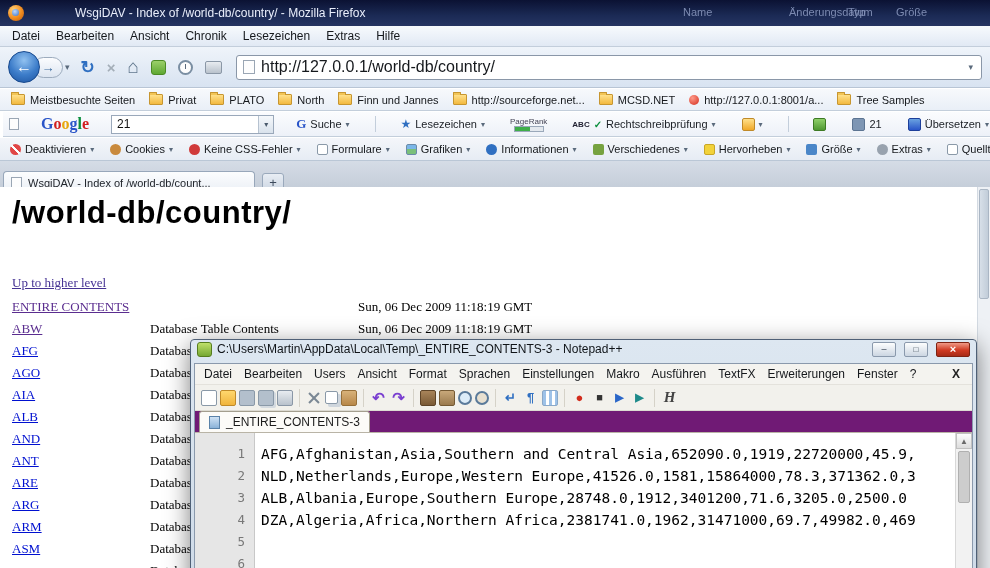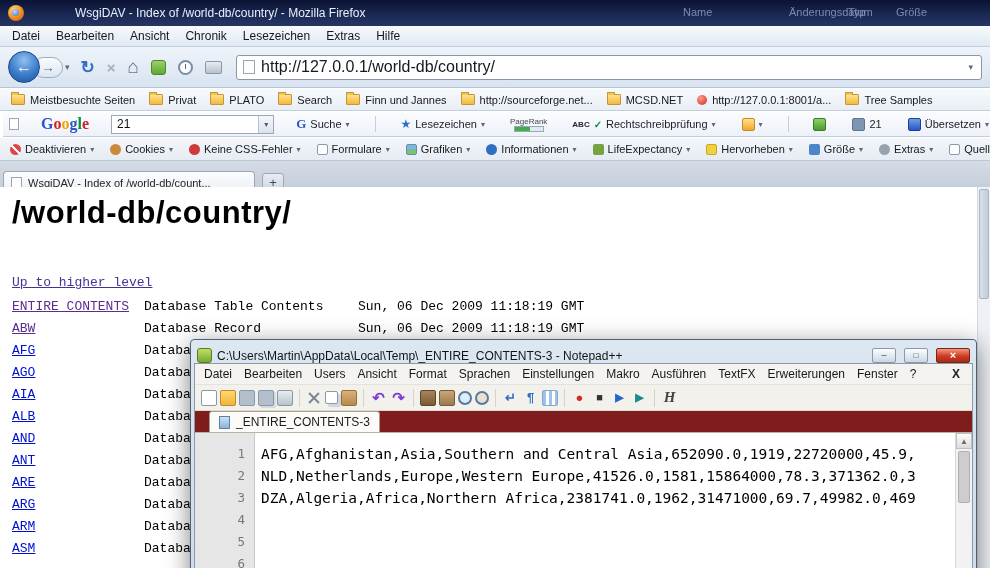--- a/index.html
+++ b/index.html
@@ -116,38 +116,38 @@
     border-radius:4px 4px 0 0; display:flex; align-items:center; gap:6px; padding:0 7px;
     font-size:11px; color:#22262c; }
   .ff-tab .fav { width:11px; height:13px; }
   .newtab { position:absolute; left:262px; bottom:2px; width:22px; height:19px;
     background:linear-gradient(#e8edf4,#ccd6e2); border:1px solid #9aa9bc; border-radius:3px;
     display:flex; align-items:center; justify-content:center; font-size:13px; color:#3c4document; color:#3c4a5c; }
 
   
   .content { position:absolute; left:0; top:187px; width:990px; height:381px; background:#fff; }
   .page-heading { position:absolute; top:8px; left:12px; font-size:31px; font-weight:bold; color:#000; letter-spacing:0.5px; }
-  .mono { font-family:Liberation Mono, monospace; }
+  .mono { font-family:Liberation Serif, serif; }
   .up-link { position:absolute; top:88px; left:12px; font-size:13px; color:#453293; text-decoration:underline; }
   .listing { position:absolute; top:112px; left:0; right:14px; }
   .lrow { position:relative; height:22px; font-size:13px; }
   .lrow .n { position:absolute; left:12px; text-decoration:underline; color:#0010d0; white-space:pre; }
   .lrow.visited .n { color:#5a2d8f; }
-  .lrow .t { position:absolute; left:144px; color:#000; white-space:pre; }
+  .lrow .t { position:absolute; left:150px; color:#000; white-space:pre;margin-top:22px; }
   .lrow .d { position:absolute; left:358px; color:#000; white-space:pre; }
   .ffscroll { position:absolute; right:0; top:0; bottom:0; width:13px;
     background:#eef1f5; border-left:1px solid #d3dae2; }
   .ffthumb { position:absolute; top:2px; left:1px; right:1px; height:110px;
     background:linear-gradient(90deg,#d7dfe8,#c2cdd9); border:1px solid #aab6c4; border-radius:2px; }
 
   
   .npp { position:absolute; left:190px; top:339px; width:787px; height:420px;
     background:linear-gradient(#dde7f1,#c4d2e2); border:1px solid #4f6076; border-radius:4px 4px 0 0;
     box-shadow:0 6px 24px rgba(0,0,0,.5); padding:2px 3px 3px; z-index:10; }
-  .np-title { height:21px; display:flex; align-items:flex-end; gap:5px; padding:0 3px; }
+  .np-title { height:21px; display:flex; align-items:flex-start; gap:5px; padding:0 3px; }
   .np-appicon { width:15px; height:15px; border-radius:3px; flex:0 0 auto;
     background:linear-gradient(#bfe06a,#76a832); border:1px solid #567d1e; }
   .np-title-text { flex:1; font-size:12px; color:#101418; white-space:nowrap; overflow:hidden; }
   .np-btn { width:24px; height:15px; border-radius:2px; border:1px solid #8a99ac; margin-left:3px;
     background:linear-gradient(#fdfefe,#ccd6e2); display:flex; align-items:center; justify-content:center;
     font-size:9px; color:#33404e; line-height:1; }
   .np-btn.maxb span { font-size:8px; }
   .np-btn.closeb { width:34px; background:linear-gradient(#f09a86,#d03a22 55%,#a72a16);
     border-color:#7e2212; color:#fff; font-size:11px; font-weight:bold; }
   .np-client { height:calc(100% - 21px); background:#f4f3ef; border:1px solid #8a99ac;
@@ -177,22 +177,22 @@
   .tg { width:17px; height:17px; display:flex; align-items:center; justify-content:center;
     font-size:13px; font-weight:bold; line-height:1; }
   .t-undo,.t-redo { color:#7a3fd0; font-size:15px; }
   .t-wrap,.t-para { color:#2f6fc1; }
   .t-rec { color:#d22c1c; }
   .t-stopm { color:#333; font-size:11px; }
   .t-play { color:#2a66c8; font-size:11px; }
   .t-play2 { color:#1d8a8a; font-size:11px; }
   .t-html { color:#444; font-family:"Liberation Serif",serif; font-style:italic; font-size:15px; }
   .tsep { width:1px; height:18px; background:#d5d2c8; margin:0 3px; flex:0 0 auto; }
-  .np-tabbar { height:22px; background:#7f1d1d; border-bottom:1px solid #b9b4a6;
-    display:flex; align-items:flex-end; padding-left:14px; }
+  .np-tabbar { height:22px; background:#701a75; border-bottom:1px solid #b9b4a6;
+    display:flex; align-items:flex-end; padding-left:4px; }
   .np-tab { height:21px; background:#fcfbf8; border:1px solid #a39e8e; border-bottom:none;
     border-radius:3px 3px 0 0; display:flex; align-items:center; gap:6px; padding:0 9px;
     font-size:12px; color:#1c1c1c; white-space:nowrap; }
   .doc-ic { width:11px; height:13px; background:linear-gradient(#cfe2f4,#8ab2d8); border:1px solid #5a82a8; flex:0 0 auto; }
   .np-editor { flex:1; display:flex; background:#fff; position:relative; overflow:hidden; }
   .np-gutter { width:60px; background:#e6e6e6; border-right:1px solid #c8c8c8; padding-top:10px; }
   .np-gutter div { height:22px; line-height:22px; text-align:right; padding-right:9px;
     font-family:"DejaVu Sans Mono",monospace; font-size:12.5px; color:#787878; }
   .np-code { flex:1; padding:10px 0 0 6px; overflow:hidden; }
   .np-code div { height:22px; line-height:22px; font-family:"DejaVu Sans Mono",monospace;
@@ -259,21 +259,21 @@
     <span class="bm-item">
         <span class="folder"></span>
         <span>Privat</span>
       </span>
     <span class="bm-item">
         <span class="folder"></span>
         <span>PLATO</span>
       </span>
     <span class="bm-item">
         <span class="folder"></span>
-        <span>Search</span>
+        <span>North</span>
       </span>
     <span class="bm-item">
         <span class="folder"></span>
         <span>Finn und Jannes</span>
       </span>
     <span class="bm-item">
         <span class="folder"></span>
         <span>http://sourceforge.net...</span>
       </span>
     <span class="bm-item">
@@ -371,21 +371,21 @@
       </span>
     <span class="wsep"></span>
     <span class="wd">
         <span class="wdi wi-info"></span>
         <span>Informationen</span>
         <span class="gcaret">▾</span>
       </span>
     <span class="wsep"></span>
     <span class="wd">
         <span class="wdi wi-misc"></span>
-        <span>LifeExpectancy</span>
+        <span>Verschiedenes</span>
         <span class="gcaret">▾</span>
       </span>
     <span class="wsep"></span>
     <span class="wd">
         <span class="wdi wi-hl"></span>
         <span>Hervorheben</span>
         <span class="gcaret">▾</span>
       </span>
     <span class="wsep"></span>
     <span class="wd">
@@ -559,20 +559,21 @@
           <div>1</div>
           <div>2</div>
           <div>3</div>
           <div>4</div>
           <div>5</div>
           <div>6</div>
         </div>
         <div class="np-code">
           <div>AFG,Afghanistan,Asia,Southern and Central Asia,652090.0,1919,22720000,45.9,</div>
           <div>NLD,Netherlands,Europe,Western Europe,41526.0,1581,15864000,78.3,371362.0,3</div>
+          <div>ALB,Albania,Europe,Southern Europe,28748.0,1912,3401200,71.6,3205.0,2500.0</div>
           <div>DZA,Algeria,Africa,Northern Africa,2381741.0,1962,31471000,69.7,49982.0,469</div>
         </div>
         <div class="np-vscroll">
           <span class="np-sarrow up">▲</span>
           <div class="np-vthumb"></div>
 
         </div>
       </div>
     </div>
   </div>

